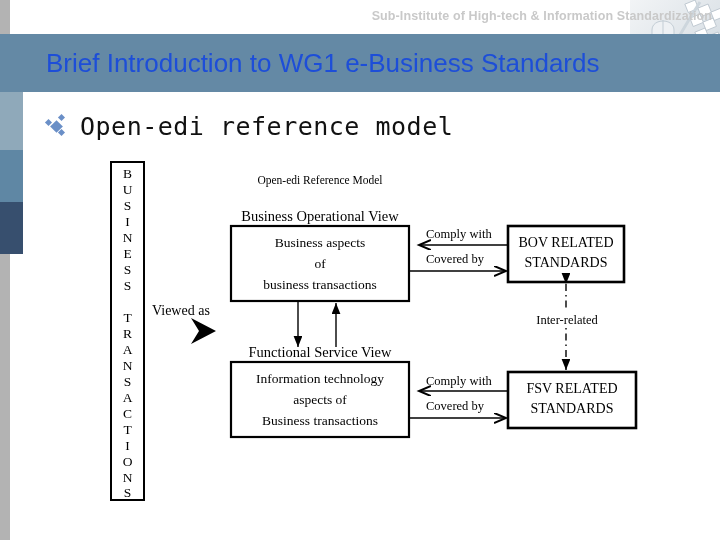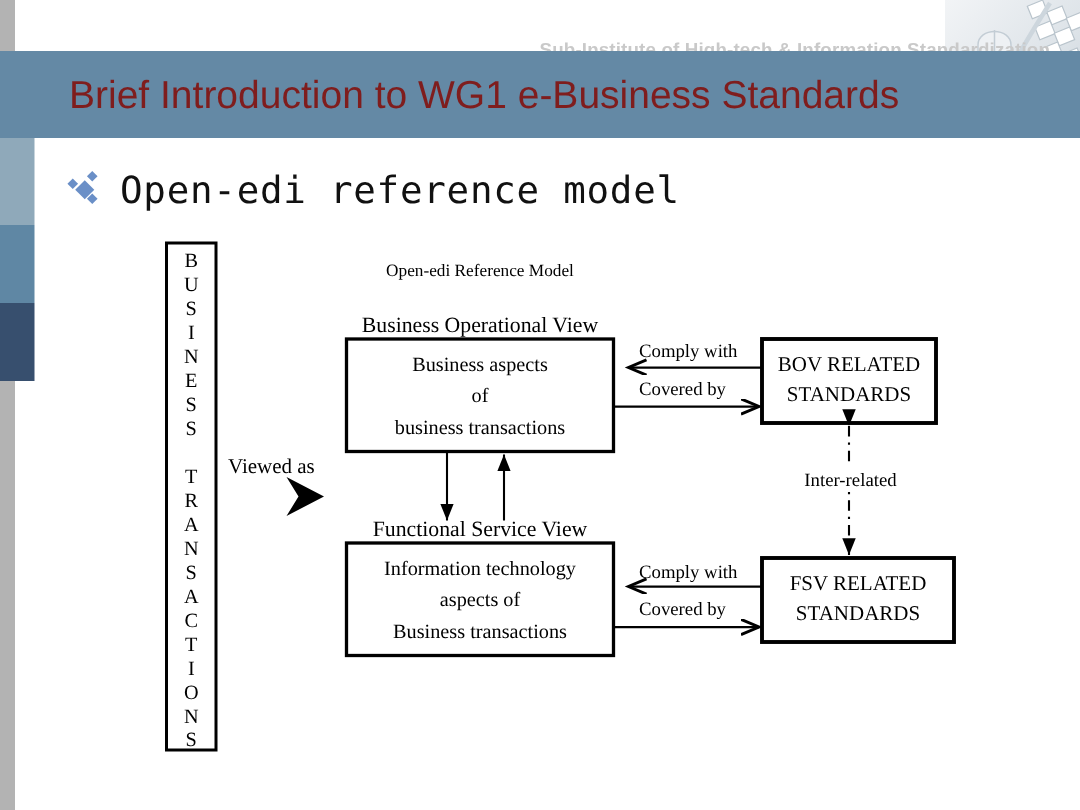--- a/index.html
+++ b/index.html
@@ -42,28 +42,29 @@
     left: 10px;
     width: 13px;
   }
   #rb-light { top: 92px;  height: 58px; background: #8fa9ba; }
   #rb-mid   { top: 150px; height: 52px; background: #5f87a4; }
   #rb-dark  { top: 202px; height: 52px; background: #374f6e; }
 
   
   #institute {
     position: absolute;
-    left: 0; top: 26px;
+    left: 0; top: 9px;
     width: 700px;
     text-align: right;
     font-size: 12.5px;
     font-weight: bold;
     color: #c9c9c9;
     letter-spacing: 0.1px;
     white-space: nowrap;
+    padding-left: 12px;
   }
 
   
   #photo {
     position: absolute;
     right: 0; top: 0;
     width: 90px;
     height: 92px;
     overflow: hidden;
   }
@@ -82,21 +83,21 @@
     width: 90px;
     height: 58px;
     background: rgba(100,137,165,0.80);
   }
   #title-text {
     position: absolute;
     left: 46px; top: 34px;
     height: 58px;
     line-height: 58px;
     font-size: 26px;
-    color: #7f1d1d;
+    color: #1d4ed8;
     white-space: nowrap;
     z-index: 5;
   }
 
   
   #bullet-row {
     position: absolute;
     left: 44px; top: 112px;
     display: flex;
     align-items: center;

